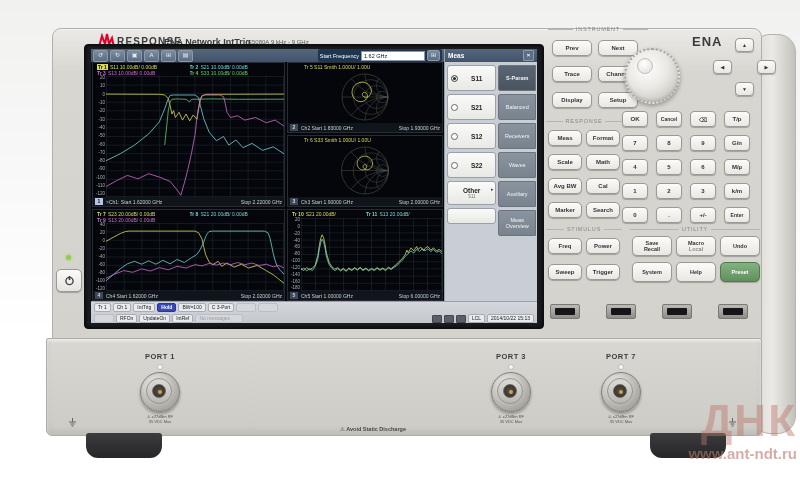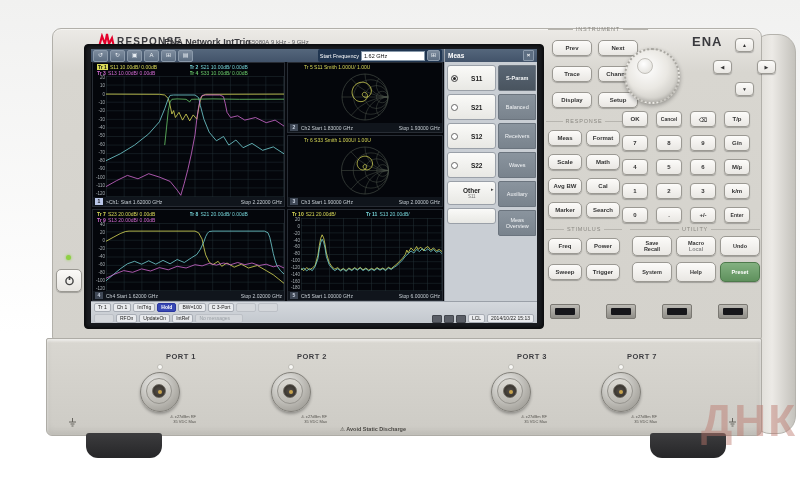--- a/index.html
+++ b/index.html
@@ -114,21 +114,21 @@
   .usb{position:absolute;width:28px;height:13px;background:linear-gradient(#bdbbb5,#8f8d87);
     border:1px solid #7a7872;border-radius:2px;}
   .usb::after{content:"";position:absolute;left:4px;top:3px;right:4px;bottom:3px;background:#16161a;border-radius:1px;}
   .pwr-led{position:absolute;left:66px;top:255px;width:5px;height:5px;border-radius:50%;
     background:#8fd045;box-shadow:0 0 3px #8fd045;}
   .pwr-btn{position:absolute;left:56px;top:269px;width:24px;height:21px;background:linear-gradient(#fbfaf8,#e6e4e0);
     border:1px solid #9b9993;border-radius:5px;display:flex;align-items:center;justify-content:center;
     box-shadow:0 1px 1px rgba(0,0,0,.25);}
 
   
-  .portgrp{position:absolute;top:352px;width:72px;text-align:right;}
+  .portgrp{position:absolute;top:352px;width:72px;text-align:center;}
   .pname{font-size:7.5px;font-weight:bold;color:#3c3c40;letter-spacing:.5px;}
   .pled{width:4px;height:4px;border-radius:50%;background:#f8f8f5;border:1px solid #bdbbb5;margin:3px auto 2px;}
   .pc-outer{position:relative;width:38px;height:38px;margin:0 auto;border-radius:50%;
     background:radial-gradient(circle at 38% 32%,#efefed,#b5b3ad 60%,#8e8c86);border:1px solid #82807a;
     box-shadow:0 2px 3px rgba(0,0,0,.3);}
   .pc-mid{position:absolute;left:5px;top:5px;width:26px;height:26px;border-radius:50%;
     background:linear-gradient(#dddbd5,#bab8b2);border:1px solid #96948e;box-sizing:border-box;}
   .pc-in{position:absolute;left:11px;top:11px;width:14px;height:14px;border-radius:50%;
     background:radial-gradient(#55504a,#2e2a24);border:1px solid #6b675f;box-sizing:border-box;}
   .pc-pin{position:absolute;left:16.5px;top:16.5px;width:4px;height:4px;border-radius:50%;background:#c9a44e;}
@@ -589,30 +589,20 @@
   <div class="portgrp" style="left:124px">
     <div class="pname">PORT 1</div>
     <div class="pled"></div>
     <div class="pc-outer">
         <div class="pc-mid"></div>
         <div class="pc-in"></div>
         <div class="pc-pin"></div>
       </div>
     <div class="pwarn"><span>⚠</span> <span>±27dBm RF</span><br><span>35 VDC Max</span></div>
   </div>
-  <div class="portgrp" style="left:255px">
-    <div class="pname">PORT 2</div>
-    <div class="pled"></div>
-    <div class="pc-outer">
-        <div class="pc-mid"></div>
-        <div class="pc-in"></div>
-        <div class="pc-pin"></div>
-      </div>
-    <div class="pwarn"><span>⚠</span> <span>±27dBm RF</span><br><span>35 VDC Max</span></div>
-  </div>
   <div class="portgrp" style="left:475px">
     <div class="pname">PORT 3</div>
     <div class="pled"></div>
     <div class="pc-outer">
         <div class="pc-mid"></div>
         <div class="pc-in"></div>
         <div class="pc-pin"></div>
       </div>
     <div class="pwarn"><span>⚠</span> <span>±27dBm RF</span><br><span>35 VDC Max</span></div>
   </div>
@@ -622,13 +612,14 @@
     <div class="pc-outer">
         <div class="pc-mid"></div>
         <div class="pc-in"></div>
         <div class="pc-pin"></div>
       </div>
     <div class="pwarn"><span>⚠</span> <span>±27dBm RF</span><br><span>35 VDC Max</span></div>
   </div>
   <div class="static-warn"><span>⚠</span> <span>Avoid Static Discharge</span></div>
 
   <div class="wm-big">ДНК</div>
+  <div class="wm-url">www.ant-ndt.ru</div>
 </div>
 
 </body></html>

